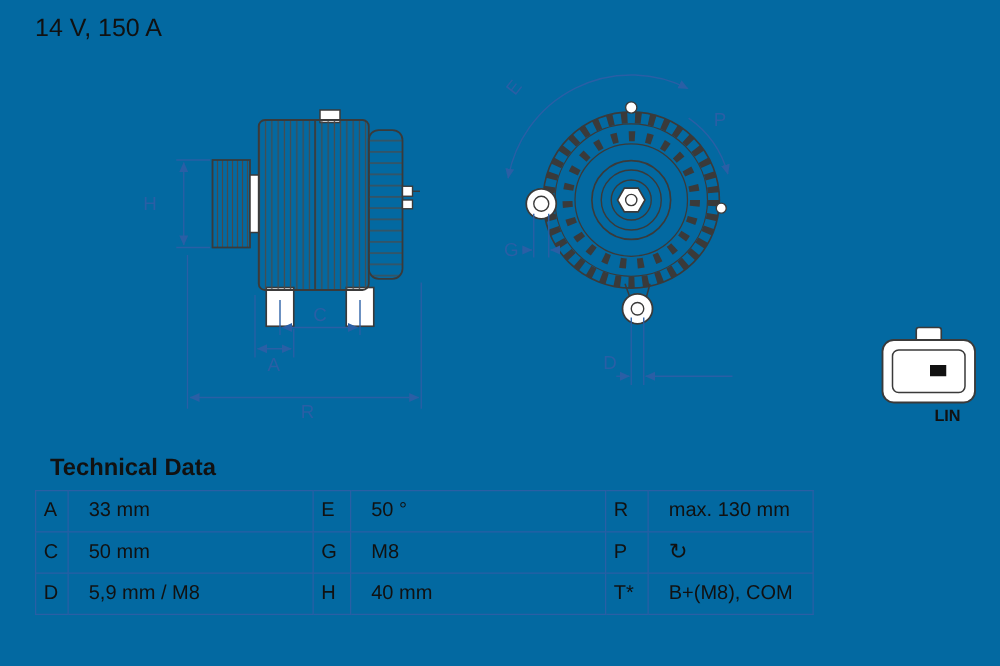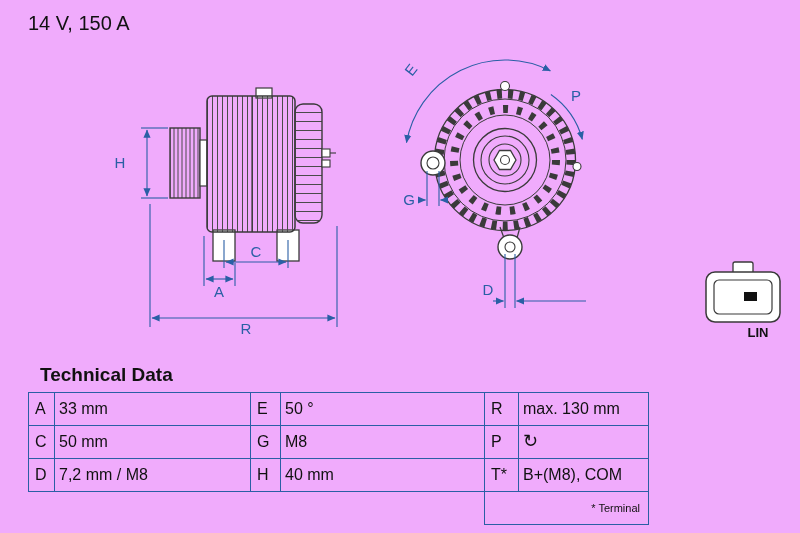--- a/index.html
+++ b/index.html
@@ -1,27 +1,27 @@
 <!DOCTYPE html>
 <html><head>
 <meta charset="utf-8">
 <style>
   * { box-sizing: border-box; }
   html, body { margin: 0; padding: 0; background: #fff; }
   .page {
     position: relative; width: 800px; height: 533px; overflow: hidden;
-    background: #f0abfc; font-family: "Liberation Sans", sans-serif; color: #111;
+    background: #0369a1; font-family: "Liberation Sans", sans-serif; color: #111;
   }
   .rating { position: absolute; left: 28px; top: 12px; font-size: 20px; color: #111; }
   .diagram-svg { position: absolute; left: 0; top: 0; }
   .tech-title { position: absolute; left: 40px; top: 364px; font-size: 19px; font-weight: bold; color: #111; }
   .spec-table { position: absolute; left: 28px; top: 392px; border-collapse: collapse; table-layout: fixed; }
   .spec-table td {
     border: 1px solid #2a5fa5; font-size: 16px; color: #111;
-    height: 33px; vertical-align: middle; padding: 5px 4px; overflow: hidden; white-space: nowrap;
+    height: 33px; vertical-align: middle; padding: 5px 16px; overflow: hidden; white-space: nowrap;
   }
   .spec-table td.k { padding: 5px 4px 5px 6px; }
   .spec-table td.empty { border: none; }
   .spec-table td.fnote { height: 26px; font-size: 11px; text-align: right; padding: 4px 8px; }
   .rot { font-size: 18px; line-height: 16px; }
   .dim-line { stroke: #2a5fa5; stroke-width: 1.1; fill: none; }
   .dim-label { fill: #2a5fa5; font-size: 15px; }
   .draw { stroke: #3a3a3a; }
 </style>
 </head>
@@ -161,26 +161,22 @@
       <tr>
         <td class="k">C</td>
         <td class="v">50 mm</td>
         <td class="k">G</td>
         <td class="v">M8</td>
         <td class="k">P</td>
         <td class="v"><span class="rot">↻</span></td>
       </tr>
       <tr>
         <td class="k">D</td>
-        <td class="v">7,2 mm / M8</td>
+        <td class="v">5,9 mm / M8</td>
         <td class="k">H</td>
         <td class="v">40 mm</td>
         <td class="k">T*</td>
         <td class="v">B+(M8), COM</td>
-      </tr>
-      <tr>
-        <td class="empty" colspan="4"></td>
-        <td class="fnote" colspan="2">* Terminal</td>
       </tr>
     </tbody>
   </table>
 
 </div>
 
 </body></html>

